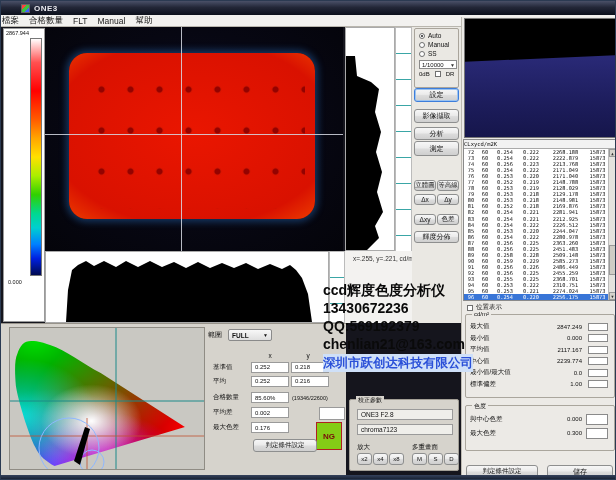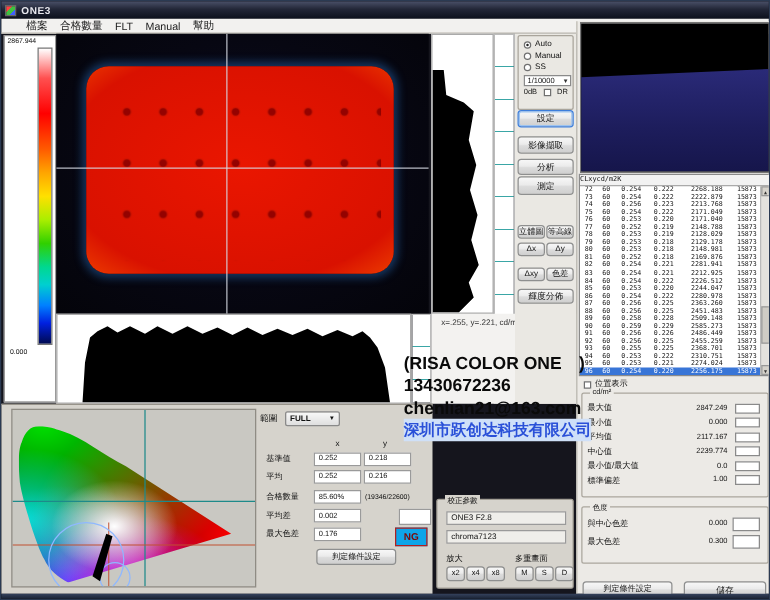--- a/index.html
+++ b/index.html
@@ -1,26 +1,26 @@
 <!DOCTYPE html>
 <html><head>
 <meta charset="utf-8">
 <style>
   * { margin:0; padding:0; box-sizing:border-box; }
   body { width:616px; height:480px; font-family:"Liberation Sans", sans-serif; background:#000; }
   #app { position:relative; width:616px; height:480px; background:#15151d; overflow:hidden; border:1px solid #2b3a52; }
 
   
   .titlebar { position:absolute; left:0; top:0; width:616px; height:14px;
-    background:linear-gradient(180deg,#4a5068,#232738 45%,#0c101c); display:flex; align-items:center; gap:4px; padding-left:3px; }
+    background:linear-gradient(180deg,#4a5068,#232738 45%,#0c101c); display:flex; align-items:center; gap:4px; padding-left:20px; }
   .titlebar .app-icon { width:9px; height:9px; border:1px solid #666;
     background:linear-gradient(135deg,#ff4040 0 33%,#40c040 33% 66%,#4060ff 66%); }
   .titlebar .title-text { color:#e8e8ee; font-size:8px; font-weight:bold; letter-spacing:.5px; }
   .menubar { position:absolute; left:0; top:14px; width:616px; height:12px; background:#f2f1ef;
-    border-bottom:1px solid #b9b6ae; display:flex; align-items:center; gap:10px; padding-left:20px; }
+    border-bottom:1px solid #b9b6ae; display:flex; align-items:center; gap:10px; padding-left:1px; }
   .menubar span { font-size:8.5px; color:#1a1a1a; }
   .win-bottom { position:absolute; left:0; top:474px; width:616px; height:6px;
     background:linear-gradient(180deg,#35425c,#0d1422); }
 
   
   .colorbar-panel { position:absolute; left:2px; top:27px; width:42px; height:294px; background:#fff; border:1px solid #9a9a9a; }
   .colorbar-max { position:absolute; left:2px; top:1px; font-size:5.5px; color:#111; }
   .colorbar-min { position:absolute; left:4px; top:250px; font-size:5.5px; color:#111; }
   .colorbar-bar { position:absolute; right:2px; top:9px; width:12px; height:238px; border:1px solid #777;
     background:linear-gradient(180deg,#ffffff 0%,#ffb8b8 4%,#ff5050 10%,#ff0000 22%,#ff5a00 34%,#ffa500 42%,#ffe000 50%,#aaee00 58%,#30d000 66%,#00d890 74%,#00cfd0 80%,#0080ff 87%,#0020e0 93%,#000a50 100%); }
@@ -117,21 +117,21 @@
   .an-row .a-lbl { width:38px; font-size:6.5px; color:#111; }
   .an-row .a-box { width:38px; height:11px; background:#fff; border:1px solid #9a9a9a; font-size:6px; color:#111; display:flex; align-items:center; padding-left:3px; margin-right:2px; }
   .pass-row { position:absolute; left:212px; top:68px; display:flex; align-items:center; }
   .pass-row .a-lbl { width:38px; font-size:6.5px; color:#111; }
   .pass-row .a-box { width:38px; height:11px; background:#fff; border:1px solid #9a9a9a; font-size:6px; color:#111; display:flex; align-items:center; padding-left:3px; }
   .pass-detail { font-size:5.5px; color:#111; margin-left:3px; white-space:nowrap; }
   .diff-row { position:absolute; left:212px; display:flex; align-items:center; }
   .diff-row .a-lbl { width:38px; font-size:6.5px; color:#111; }
   .diff-row .a-box { width:38px; height:11px; background:#fff; border:1px solid #9a9a9a; font-size:6px; color:#111; display:flex; align-items:center; padding-left:3px; }
   .blank-box { position:absolute; left:318px; top:83px; width:26px; height:13px; background:#fff; border:1px solid #9a9a9a; }
-  .ng-badge { position:absolute; left:315px; top:98px; width:26px; height:15px; background:#0ea5e9; color:#7a0a0a; font-weight:bold; font-size:8px; display:flex; align-items:center; justify-content:center; border:1px solid #b02020; }
+  .ng-badge { position:absolute; left:315px; top:98px; width:26px; height:28px; background:#84cc16; color:#7a0a0a; font-weight:bold; font-size:8px; display:flex; align-items:center; justify-content:center; border:1px solid #b02020; }
   .judge-btn1 { position:absolute; left:252px; top:115px; width:64px; height:13px; font-size:6.5px; }
 
   
   .contact { position:absolute; left:322px; top:280px; width:150px; }
   .contact div { font-size:14px; font-weight:bold; color:#0a0a0a; line-height:18px; white-space:nowrap; font-family:"Liberation Sans",sans-serif; }
   .contact .company { font-size:12.5px; color:#2a50d8; background:#cfe0f8; display:inline-block; }
 
   
   .calib-group { position:absolute; left:348px; top:398px; width:110px; height:72px; border:1px solid #a39f96; border-radius:2px; background:#d6d3cc; }
   .calib-group .group-label { background:#d6d3cc; }
@@ -612,22 +612,23 @@
       <span class="a-lbl">最大色差</span>
       <span class="a-box">0.176</span>
     </div>
 
     <div class="blank-box"></div>
     <div class="ng-badge">NG</div>
     <div class="btn judge-btn1">判定條件設定</div>
   </div>
 
   <div class="contact">
-    <div>(RISA COLOR ONE　)</div>
+    <div>ccd辉度色度分析仪</div>
     <div>13430672236</div>
+    <div>QQ:569192379</div>
     <div>chenlian21@163.com</div>
     <div class="company">深圳市跃创达科技有限公司</div>
   </div>
 
   <div class="calib-group">
     <div class="group-label">校正參數</div>
     <div class="calib-field" style="top:9px">ONE3 F2.8</div>
     <div class="calib-field" style="top:24px">chroma7123</div>
     <div class="zoom-lbl" style="left:7px; top:43px">放大</div>
     <div class="multi-lbl" style="left:62px; top:43px">多重畫面</div>

